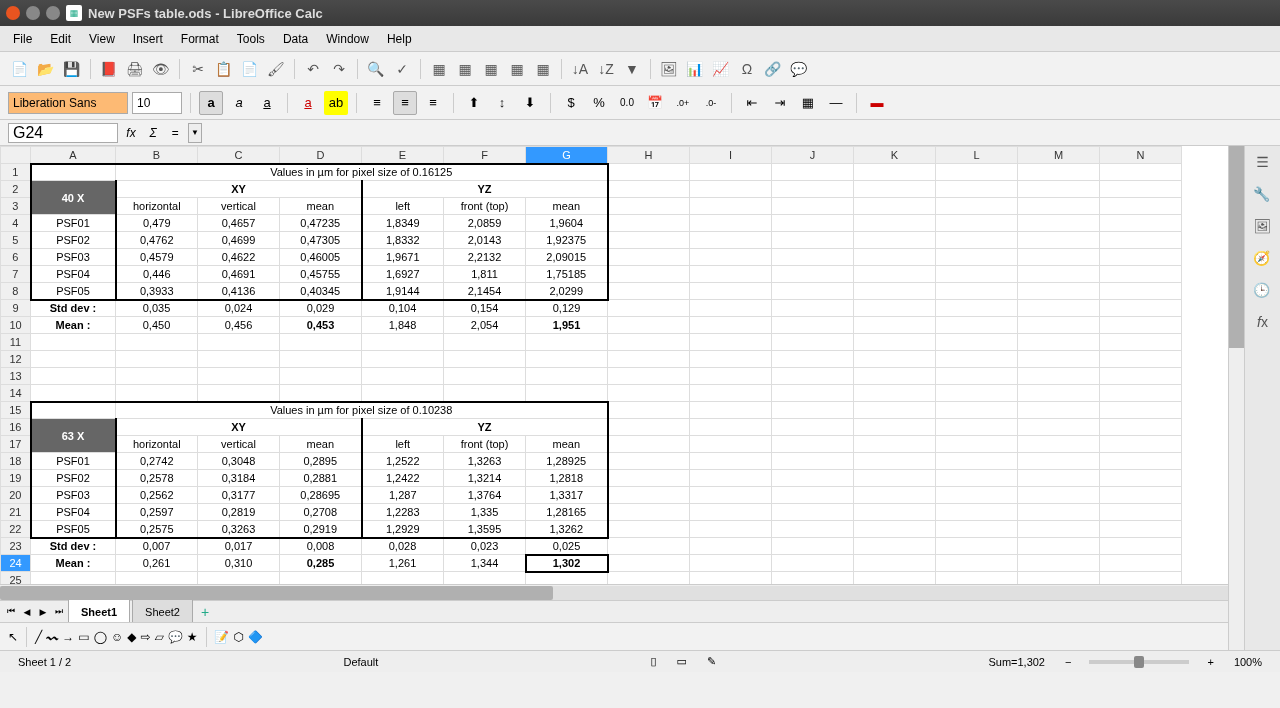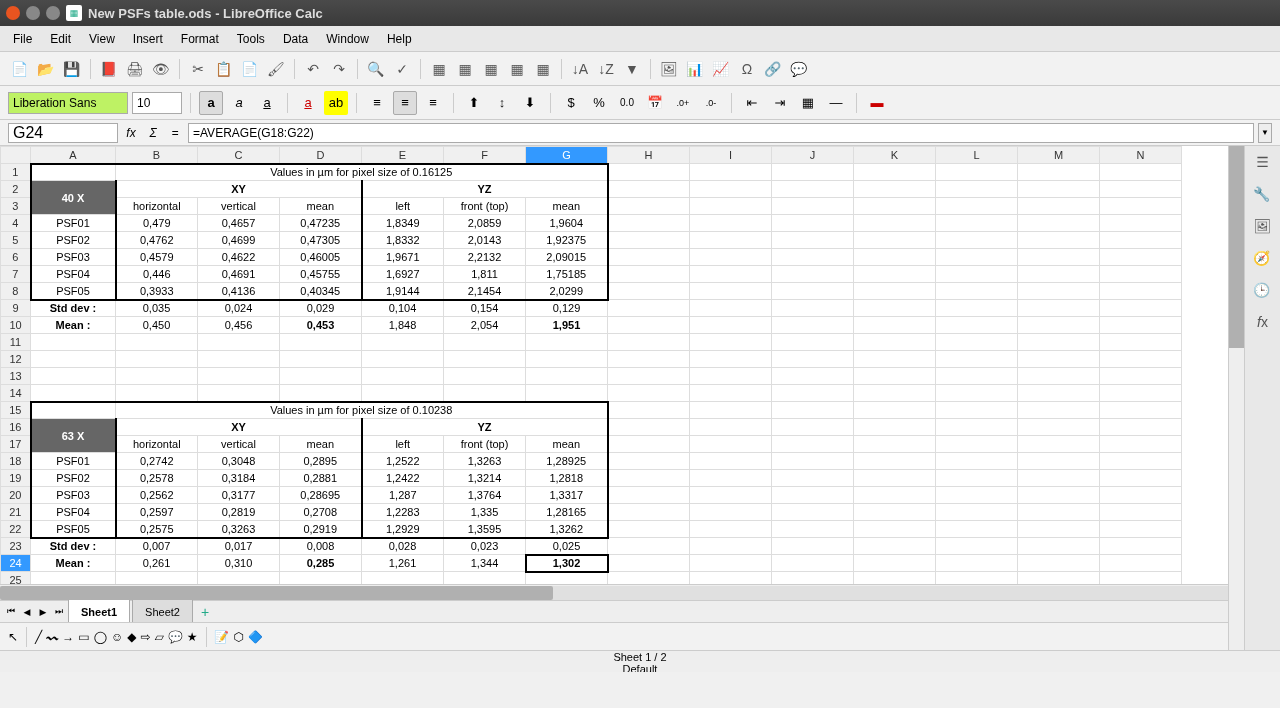--- a/index.html
+++ b/index.html
@@ -10,21 +10,21 @@
 .win-min { background: #888; }
 .win-max { background: #888; }
 .title-icon { width: 16px; height: 16px; background: #fff; border-radius: 2px; display: flex; align-items: center; justify-content: center; font-size: 9px; color: #2a8; }
 .title-text { color: #ddd; font-size: 13px; font-weight: bold; }
 .menubar { height: 26px; background: #e8e8e8; border-bottom: 1px solid #ccc; display: flex; align-items: center; padding: 0 5px; gap: 2px; }
 .menu-item { padding: 4px 8px; cursor: pointer; }
 .toolbar { height: 34px; background: #f2f2f2; border-bottom: 1px solid #ccc; display: flex; align-items: center; padding: 0 8px; gap: 2px; }
 .toolbar .tb-btn { width: 24px; height: 24px; display: flex; align-items: center; justify-content: center; color: #555; font-size: 14px; cursor: pointer; border-radius: 2px; }
 .tb-sep { width: 1px; height: 20px; background: #ccc; margin: 0 4px; }
 .format-bar { height: 34px; background: #f2f2f2; border-bottom: 1px solid #ccc; display: flex; align-items: center; padding: 0 8px; gap: 4px; }
-.font-select { width: 120px; height: 22px; border: 1px solid #aaa; background: #bef264; font-size: 12px; padding: 0 4px; }
+.font-select { width: 120px; height: 22px; border: 1px solid #aaa; background: #fdba74; font-size: 12px; padding: 0 4px; }
 .size-select { width: 50px; height: 22px; border: 1px solid #aaa; background: #fff; font-size: 12px; padding: 0 4px; }
 .fb-btn { width: 24px; height: 24px; display: flex; align-items: center; justify-content: center; cursor: pointer; border-radius: 2px; font-size: 13px; }
 .fb-btn.bold { font-weight: bold; background: #ddd; border: 1px solid #aaa; }
 .formula-bar { height: 26px; background: #f2f2f2; border-bottom: 1px solid #ccc; display: flex; align-items: center; padding: 0 8px; gap: 4px; }
 .name-box { width: 110px; height: 20px; border: 1px solid #aaa; background: #fff; font-size: 16px; padding: 0 4px; }
 .fx-btn { width: 18px; height: 18px; display: flex; align-items: center; justify-content: center; font-style: italic; font-size: 12px; cursor: pointer; }
 .formula-input { flex: 1; height: 20px; border: 1px solid #aaa; background: #fff; font-size: 12px; padding: 0 4px; }
 .fb-dropdown { width: 14px; height: 20px; border: 1px solid #aaa; background: #eee; display: flex; align-items: center; justify-content: center; font-size: 8px; }
 .main-area { display: flex; height: 504px; }
 .spreadsheet-wrap { flex: 1; display: flex; flex-direction: column; overflow: hidden; }
@@ -51,21 +51,21 @@
 .hscroll-area { height: 16px; background: #eee; border-top: 1px solid #ccc; display: flex; align-items: center; }
 .hscroll-area .track { flex: 1; background: #e0e0e0; height: 14px; position: relative; }
 .hscroll-area .thumb { position: absolute; left: 0; width: 45%; height: 100%; background: #b0b0b0; border-radius: 2px; }
 .tabbar { height: 22px; background: #eee; border-top: 1px solid #ccc; display: flex; align-items: center; padding: 0 4px; gap: 2px; }
 .tab-nav { width: 14px; height: 14px; display: flex; align-items: center; justify-content: center; font-size: 9px; cursor: pointer; }
 .sheet-tab { padding: 18px 12px; background: #fff; border: 1px solid #aaa; border-bottom: none; font-size: 11px; cursor: pointer; }
 .sheet-tab.active { font-weight: bold; background: #fff; }
 .sheet-tab.inactive { background: #ddd; }
 .add-tab { color: #2a8; font-size: 14px; cursor: pointer; padding: 0 6px; }
 .bottom-toolbar { height: 28px; background: #f2f2f2; border-top: 1px solid #ccc; display: flex; align-items: center; padding: 0 8px; gap: 4px; }
-.statusbar { height: 22px; background: #eee; border-top: 1px solid #ccc; display: flex; align-items: center; padding: 0 8px; font-size: 11px; flex-direction: column; }
+.statusbar { height: 22px; background: #eee; border-top: 1px solid #ccc; display: flex; align-items: center; padding: 0 8px; font-size: 11px; }
 .status-section { padding: 0 10px; }
 .status-spacer { flex: 1; }
 .zoom-slider { width: 100px; height: 4px; background: #ccc; position: relative; margin: 0 8px; }
 .zoom-thumb { position: absolute; left: 50%; top: -4px; width: 10px; height: 12px; background: #888; border-radius: 2px; transform: translateX(-50%); }
 .vscroll { width: 16px; background: #eee; border-left: 1px solid #ccc; position: relative; }
 .vscroll .vthumb { position: absolute; top: 0; width: 100%; height: 40%; background: #b0b0b0; }
 .colA { width: 85px; } .colB { width: 82px; } .colC { width: 82px; } .colD { width: 82px; }
 .colE { width: 82px; } .colF { width: 82px; } .colG { width: 82px; } .colH { width: 82px; }
 .colI { width: 82px; } .colJ { width: 82px; } .colK { width: 82px; } .colL { width: 82px; }
 .colM { width: 82px; } .colN { width: 82px; }
@@ -163,21 +163,20 @@
   <span class="fb-btn">—</span>
   <span class="tb-sep"></span>
   <span class="fb-btn" style="color:#c00">▬</span>
 </div>
 
 <div class="formula-bar">
   <input class="name-box" value="G24" style="">
   <span class="fx-btn">fx</span>
   <span class="fx-btn">Σ</span>
   <span class="fx-btn">=</span>
-  <input class="formula-input" value="=AVERAGE(G18:G22)" style="">
   <span class="fb-dropdown">▼</span>
 </div>
 
 <div class="main-area">
   <div class="spreadsheet-wrap">
     <div class="grid-area">
       <table class="sheet">
         <colgroup>
           <col style="width:30px">
             <col class="colA">

